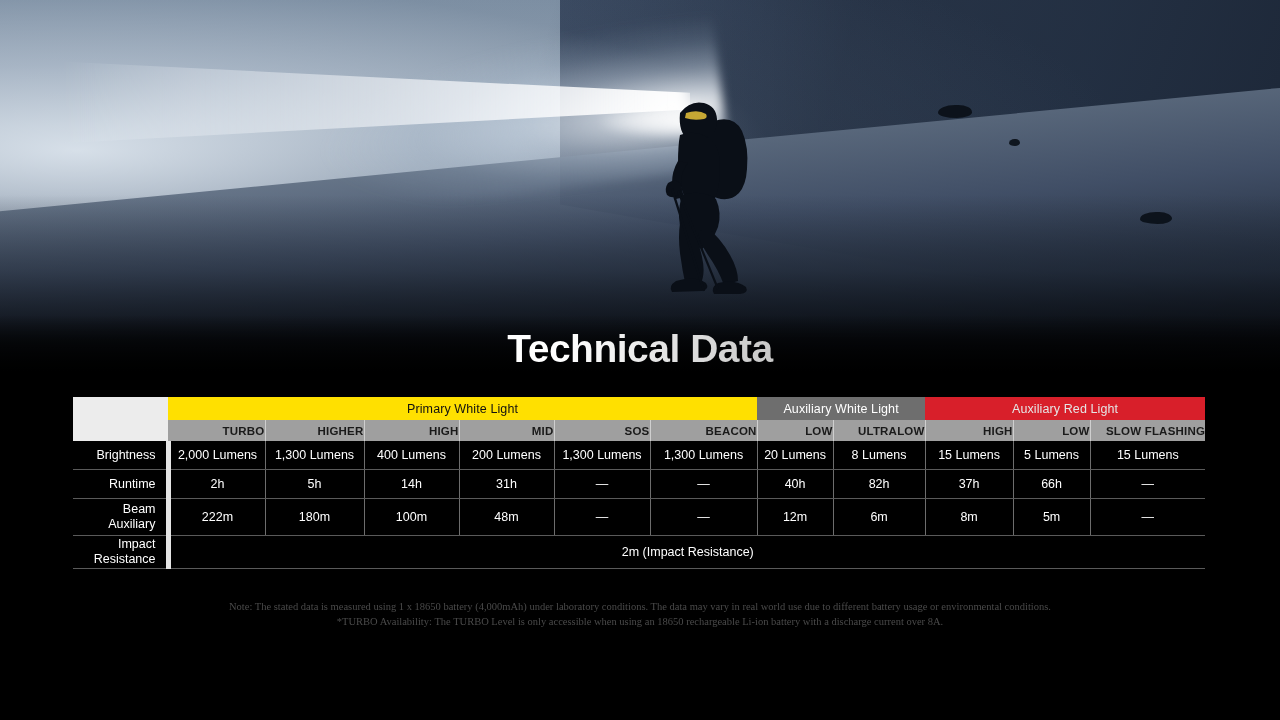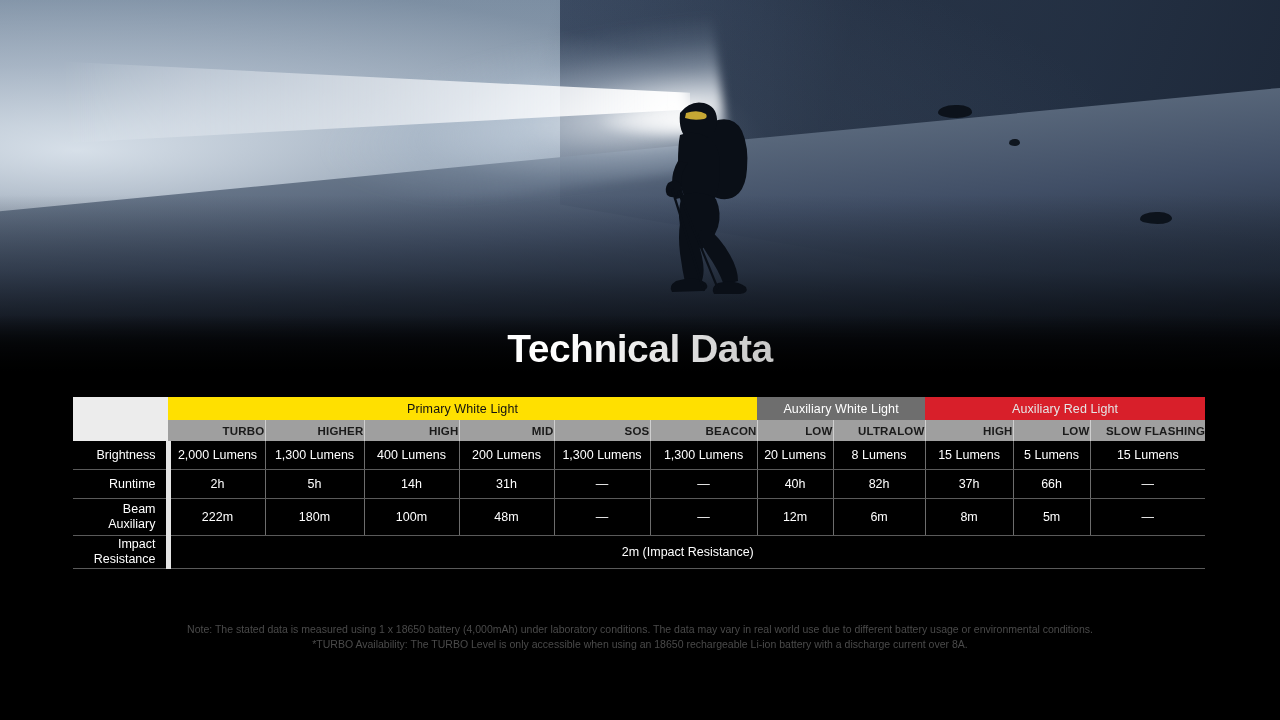--- a/index.html
+++ b/index.html
@@ -108,21 +108,21 @@
   }
   .cell.last{border-right:none;}
   .cell.tall{height:36px;}
   .rowlabel.tall{height:36px;}
   .span-cell{
     color:#fff;font-size:12.5px;text-align:center;vertical-align:middle;
     border-bottom:1px solid #5a5a5a;background:#000;height:32px;
   }
 
   
-  #notes{position:absolute;left:0;top:622px;width:1280px;text-align:center;}
+  #notes{position:absolute;left:0;top:599px;width:1280px;text-align:center;font-family:Liberation Serif, serif;}
   .note{color:#4a4a4a;font-size:10.5px;line-height:15px;}
 </style>
 </head>
 <body>
 
 <div id="root">
 
   <div id="hero">
     <div class="snowbase"></div>
     <div class="slope-dark"></div>

